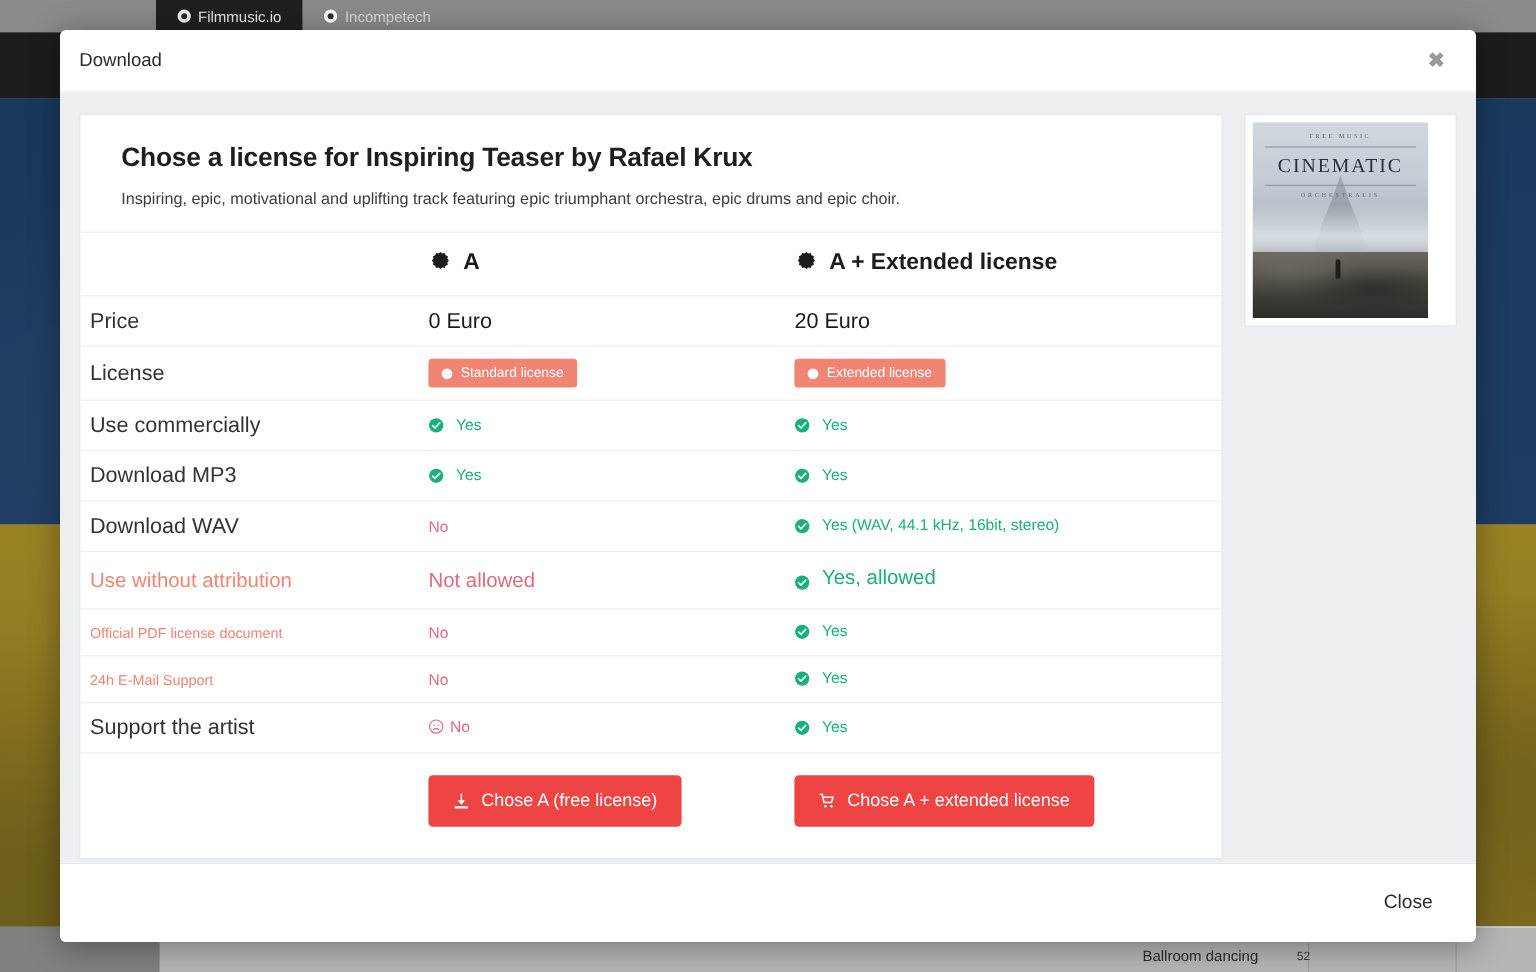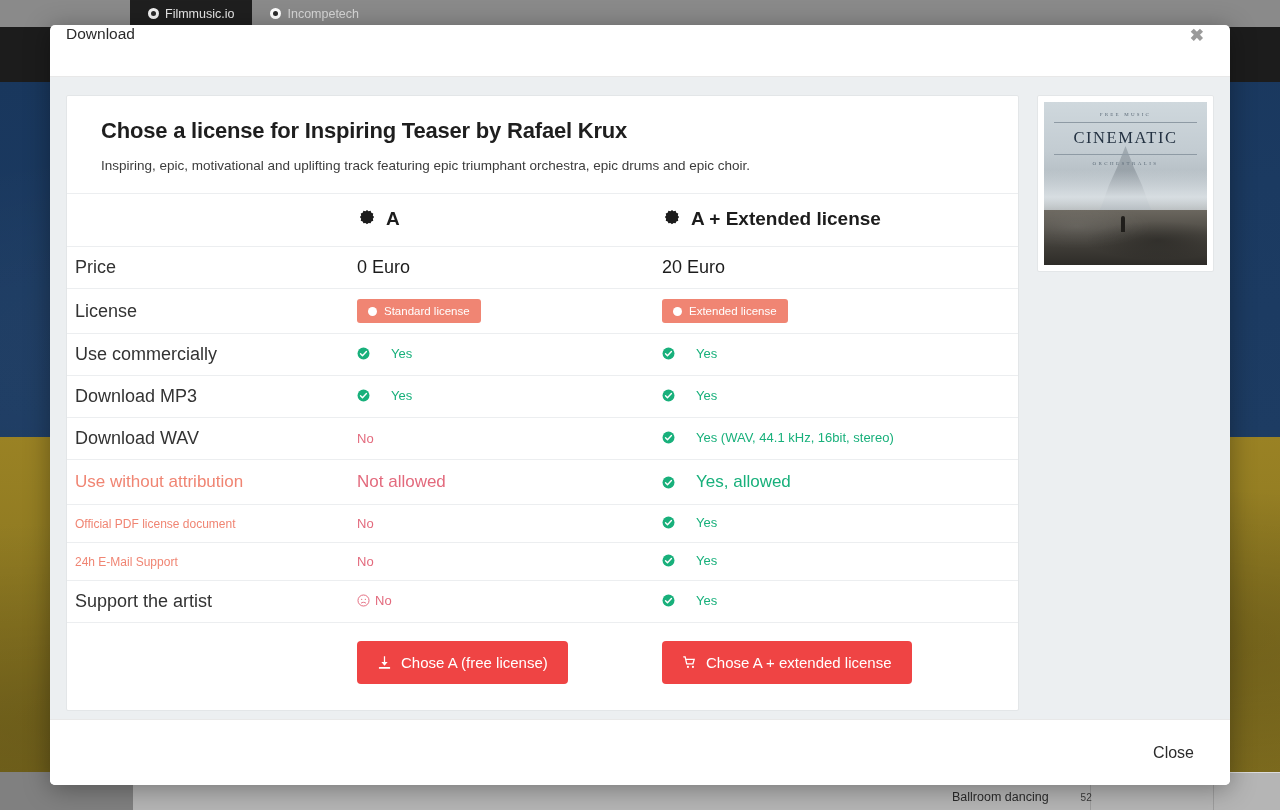--- a/index.html
+++ b/index.html
@@ -99,21 +99,21 @@
     width: 1180px; height: 760px;
     background: #ffffff;
     border-radius: 5px;
     box-shadow: 0 4px 26px rgba(0,0,0,0.35);
     display: flex; flex-direction: column;
     overflow: hidden;
   }
 
   #modal-header {
     height: 52px; flex: none;
-    display: flex; justify-content: space-between;
+    display: flex; align-items: center; justify-content: space-between;
     padding: 0 22px 0 16px;
     border-bottom: 1px solid #e8e8e8;
   }
   #modal-title { font-size: 15.5px; color: #2b2b2b; font-weight: 400; }
   #modal-close-x {
     font-size: 17px; color: #9a9a9a; line-height: 1;
     cursor: pointer; padding: 2px 4px; font-weight: 700;
   }
 
   #modal-body {
@@ -171,21 +171,21 @@
     padding: 6px 11px;
     border-radius: 3px;
     cursor: pointer;
   }
   .badge-dot {
     width: 9px; height: 9px; border-radius: 50%;
     background: #ffffff; flex: none;
   }
 
   .yes-val {
-    display: inline-flex; align-items: center; gap: 21px;
+    display: inline-flex; align-items: flex-end; gap: 10px;
     color: #18b07b; font-size: 13px;
   }
   .no-val {
     display: inline-flex; align-items: center; gap: 5px;
     color: #e36a7d; font-size: 13px;
   }
 
   
   tr.highlight td { padding: 12px 0; }
   tr.highlight .row-label { font-size: 17px; color: #f08573; }
@@ -209,21 +209,21 @@
 
   
   #album-art-wrap {
     flex: none; width: 177px;
     background: #ffffff;
     border: 1px solid #e3e6e8;
     padding: 6px;
     border-radius: 2px;
   }
   #album-art {
-    width: 163px; height: 163px;
+    width: 146px; height: 163px;
     position: relative; overflow: hidden;
     background: linear-gradient(180deg, #cfd8dd 0%, #c3ccd2 30%, #aeb7bd 55%, #6e6a62 78%, #3d3a35 100%);
   }
   #album-haze {
     position: absolute; left: 0; right: 0; top: 42%; height: 34%;
     background: linear-gradient(180deg, rgba(224,230,234,0) 0%, rgba(224,230,234,0.85) 48%, rgba(200,206,209,0.25) 100%);
   }
   #album-mountain {
     position: absolute; left: 29%; bottom: 27%;
     width: 42%; height: 46%;

